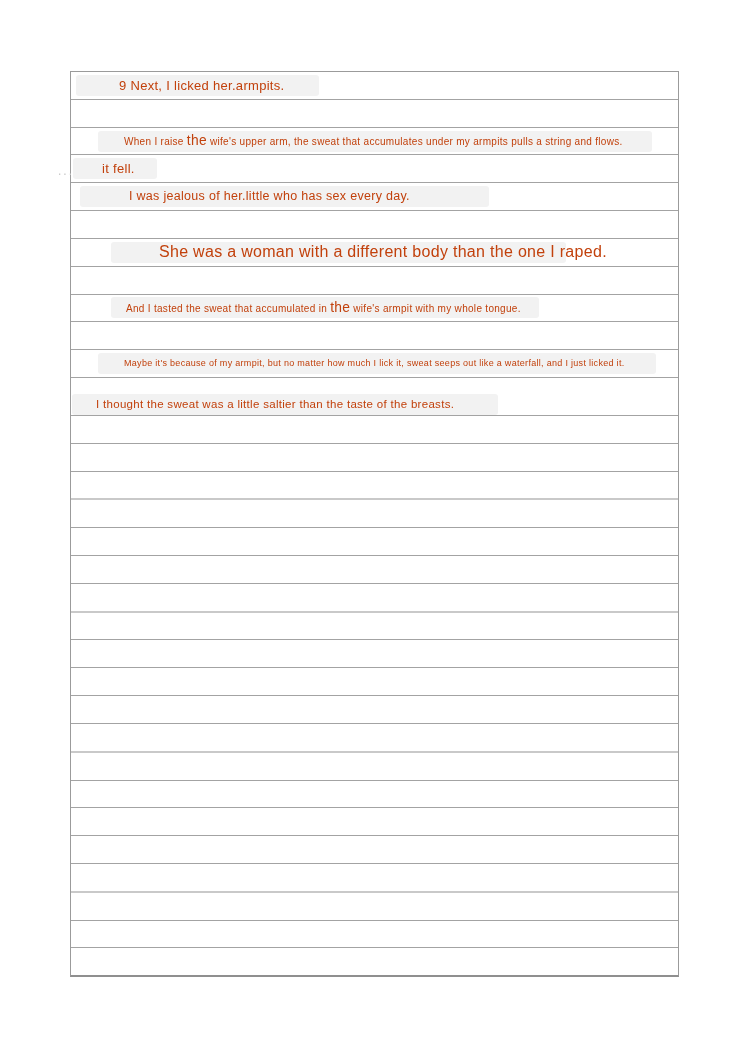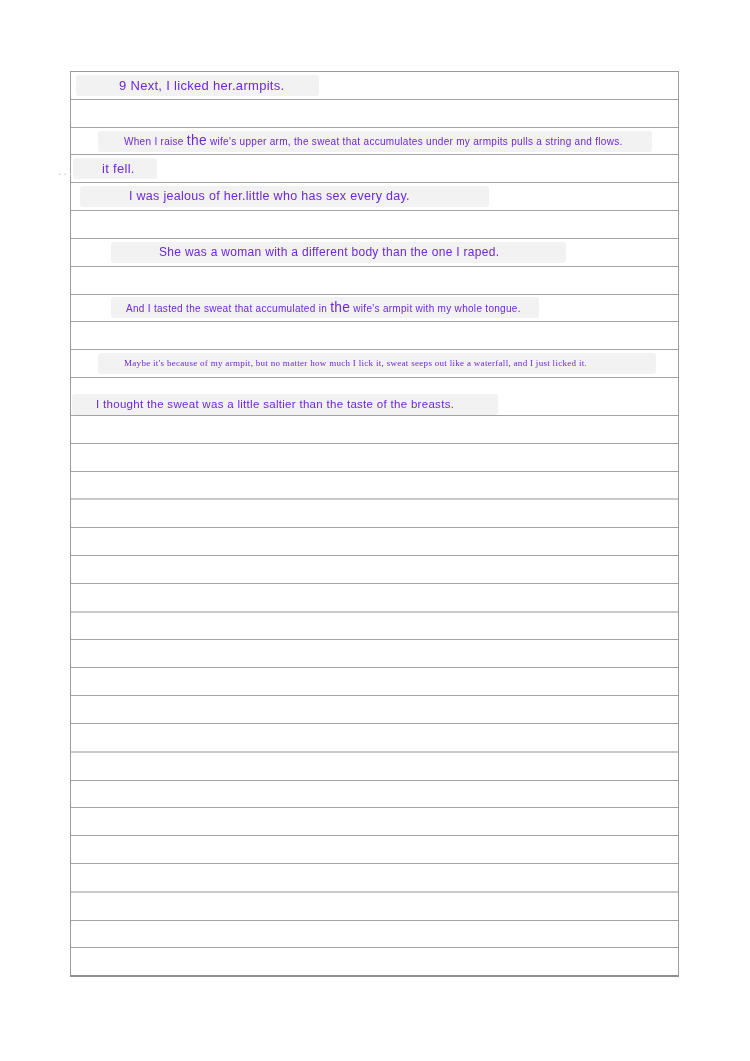--- a/index.html
+++ b/index.html
@@ -44,21 +44,21 @@
   .row:nth-child(29) { border-bottom: 2px solid #c9c9c9; }
   .hl {
     display: flex;
     align-items: center;
     height: 21px;
     background: #f2f2f2;
     border-radius: 3px;
     flex: 0 0 auto;
   }
   .txt {
-    color: #6d28d9;
+    color: #c2410c;
     white-space: nowrap;
     letter-spacing: 0.3px;
     line-height: 1;
   }
   .txt .big { font-size: 1.38em; }
   .margin-mark {
     position: absolute;
     left: 58px;
     top: 164px;
     color: #c6c6c6;
@@ -88,33 +88,33 @@
         </span>
       </div>
       <div class="row">
         <span class="hl" style="margin-left: 9px; width: 409px;">
           <span class="txt" style="margin-left: 49px; font-size: 12.5px;"><span>I was jealous of her.little who has sex every day.</span></span>
         </span>
       </div>
       <div class="row"></div>
       <div class="row">
         <span class="hl" style="margin-left: 40px; width: 455px;">
-          <span class="txt" style="margin-left: 48px; font-size: 12px;"><span>She was a woman with a different body than the one I raped.</span></span>
+          <span class="txt" style="margin-left: 48px; font-size: 16px;"><span>She was a woman with a different body than the one I raped.</span></span>
         </span>
       </div>
       <div class="row"></div>
       <div class="row">
         <span class="hl" style="margin-left: 40px; width: 428px;">
           <span class="txt" style="margin-left: 15px; font-size: 10px;"><span>And I tasted the sweat that accumulated in </span><span class="big">the</span><span> wife's armpit with my whole tongue.</span></span>
         </span>
       </div>
       <div class="row"></div>
       <div class="row">
         <span class="hl" style="margin-left: 27px; width: 558px;">
-          <span class="txt" style="margin-left: 26px; font-size: 9px; font-family: Liberation Serif, serif;"><span>Maybe it's because of my armpit, but no matter how much I lick it, sweat seeps out like a waterfall, and I just licked it.</span></span>
+          <span class="txt" style="margin-left: 26px; font-size: 9px;"><span>Maybe it's because of my armpit, but no matter how much I lick it, sweat seeps out like a waterfall, and I just licked it.</span></span>
         </span>
       </div>
       <div class="row">
         <span class="hl" style="margin-left: 1px; width: 426px; margin-top: 16px;">
           <span class="txt" style="margin-left: 24px; font-size: 11.5px;"><span>I thought the sweat was a little saltier than the taste of the breasts.</span></span>
         </span>
       </div>
       <div class="row"></div>
       <div class="row"></div>
       <div class="row"></div>

